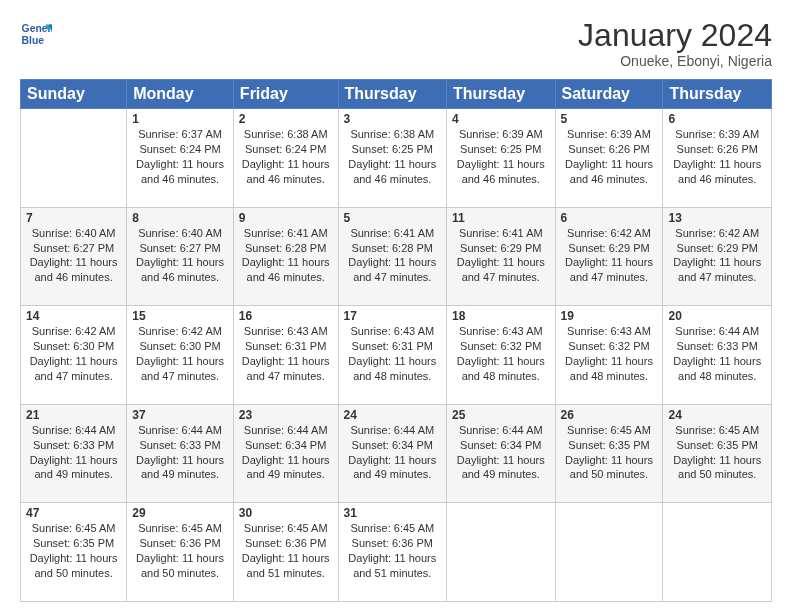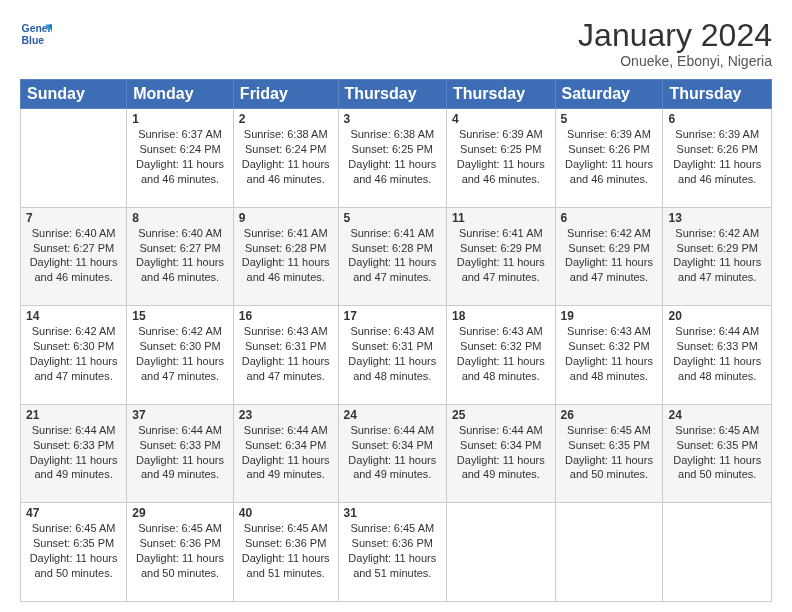--- a/index.html
+++ b/index.html
@@ -326,21 +326,21 @@
 and 50 minutes.</div>
           </td>
           <td>
             <span class="day-number">29</span>
             <div class="day-info" style="white-space: pre-line;">Sunrise: 6:45 AM
 Sunset: 6:36 PM
 Daylight: 11 hours
 and 50 minutes.</div>
           </td>
           <td>
-            <span class="day-number">40</span>
+            <span class="day-number">30</span>
             <div class="day-info" style="white-space: pre-line;">Sunrise: 6:45 AM
 Sunset: 6:36 PM
 Daylight: 11 hours
 and 51 minutes.</div>
           </td>
           <td>
             <span class="day-number">31</span>
             <div class="day-info" style="white-space: pre-line;">Sunrise: 6:45 AM
 Sunset: 6:36 PM
 Daylight: 11 hours

